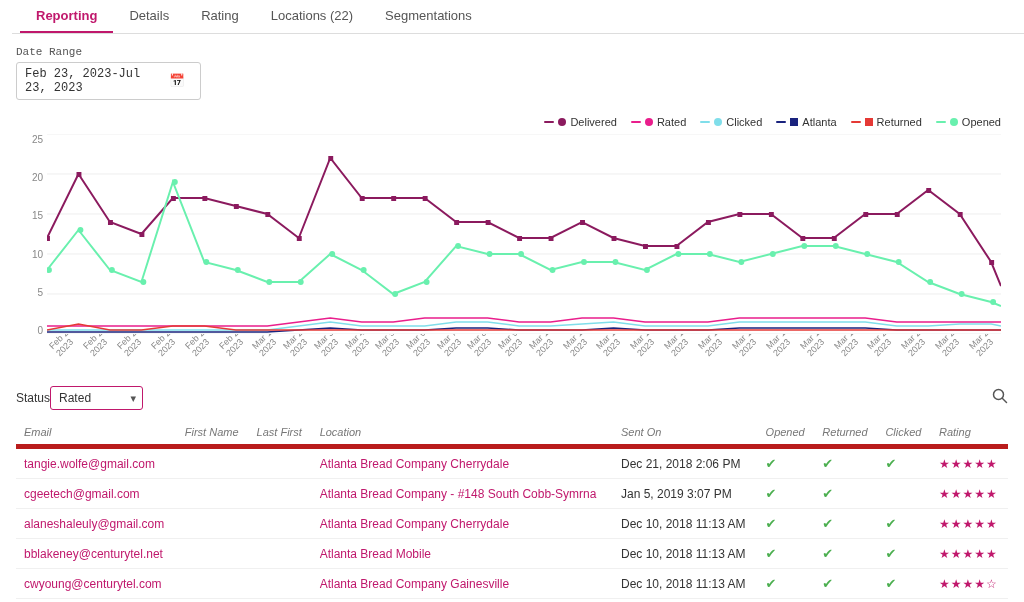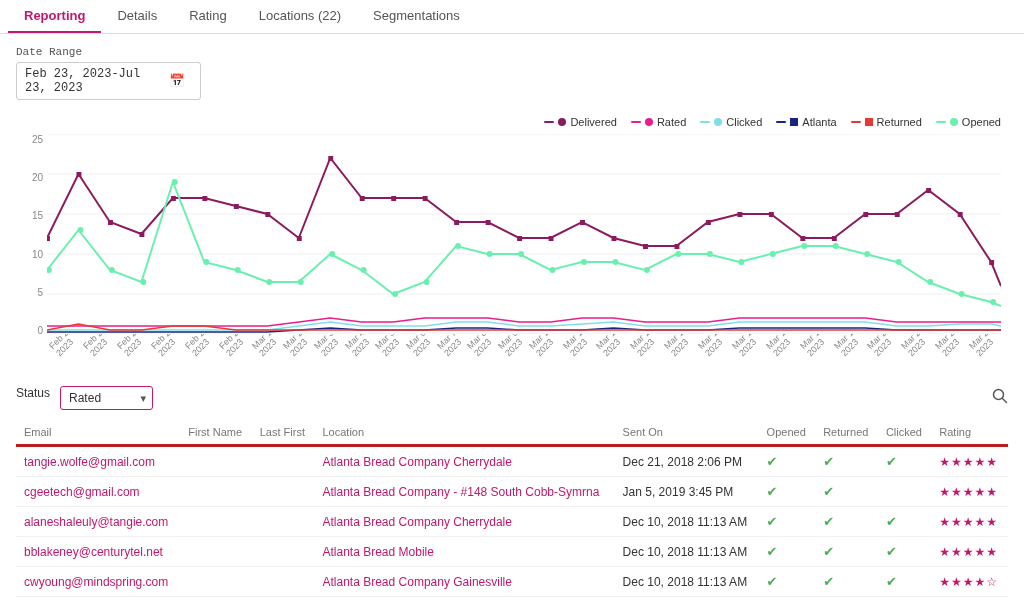--- a/index.html
+++ b/index.html
@@ -1,47 +1,47 @@
 <!DOCTYPE html>
 <html><head>
   <meta charset="utf-8">
   <style>
     * { box-sizing: border-box; margin: 0; padding: 0; }
     body { font-family: Arial, sans-serif; font-size: 12px; color: #333; background: #fff; }
 
     
-    .tabs { display: flex; border-bottom: 1px solid #ddd; padding: 0 8px; }
+    .tabs { display: flex; border-bottom: 1px solid #ddd; padding: 0 8px; margin-left: 12px; }
     .tab { padding: 8px 16px; cursor: pointer; font-size: 13px; color: #555; border-bottom: 2px solid transparent; }
     .tab.active { color: #c0186c; border-bottom: 2px solid #c0186c; font-weight: bold; }
 
     
     .date-range-section { padding: 12px 16px 8px; font-family: Liberation Mono, monospace; }
     .date-range-label { font-size: 11px; color: #555; margin-bottom: 4px; }
     .date-range-input { display: flex; align-items: center; border: 1px solid #ccc; border-radius: 3px; padding: 4px 8px; width: 185px; font-size: 12px; color: #333; background: #fff; cursor: pointer; }
     .date-range-input span { margin-right: 6px; }
     .cal-icon { color: #888; font-size: 13px; }
 
     
     .chart-area { padding: 8px 23px; position: relative; }
     .chart-legend { display: flex; justify-content: flex-end; gap: 14px; margin-bottom: 6px; font-size: 11px; align-items: center; }
     .legend-item { display: flex; align-items: center; gap: 4px; }
 
     
     .filter-section { padding: 10px 16px; display: flex; align-items: center; justify-content: space-between; margin-top: 4px; }
-    .filter-left { display: flex; gap: 10px; }
+    .filter-left { display: flex; align-items: center; }
     .status-label { font-size: 12px; color: #333; }
     .status-select { border: 1px solid #c0186c; border-radius: 3px; padding: 4px 24px 4px 8px; font-size: 12px; color: #333; appearance: none; background: #fff; cursor: pointer; position: relative; }
     .select-wrapper { position: relative; display: inline-block; }
     .select-wrapper::after { content: '▾'; position: absolute; right: 7px; top: 50%; transform: translateY(-50%); font-size: 11px; color: #555; pointer-events: none; }
     .search-icon-btn { cursor: pointer; color: #555; font-size: 16px; }
 
     
     .table-section { padding: 0 16px; }
     table { width: 100%; border-collapse: collapse; font-size: 12px; }
-    thead tr { border-bottom: 3px solid #b91c1c; }
+    thead tr { border-bottom: 5px solid #b91c1c; font-style: italic; }
     th { text-align: left; padding: 6px 8px; font-weight: normal; color: #777; font-size: 11px; }
     tbody tr { border-bottom: 1px solid #f0f0f0; }
     td { padding: 7px 8px; color: #333; }
     td.email { color: #c0186c; }
     td.location { color: #c0186c; }
     .check-green { color: #4caf50; font-size: 13px; }
     .stars { color: #c0186c; letter-spacing: 1px; font-size: 12px; }
   </style>
 </head>
 <body>
@@ -279,28 +279,28 @@
       <td><span class="check-green">✔</span></td>
       <td><span class="check-green">✔</span></td>
       <td><span class="check-green">✔</span></td>
       <td><span class="stars">★★★★★</span></td>
     </tr>
         <tr>
       <td class="email">cgeetech@gmail.com</td>
       <td></td>
       <td></td>
       <td class="location">Atlanta Bread Company - #148 South Cobb-Symrna</td>
-      <td>Jan 5, 2019 3:45 PM</td>
+      <td>Jan 5, 2019 3:07 PM</td>
       <td><span class="check-green">✔</span></td>
       <td><span class="check-green">✔</span></td>
       <td></td>
       <td><span class="stars">★★★★★</span></td>
     </tr>
         <tr>
-      <td class="email">alaneshaleuly@tangie.com</td>
+      <td class="email">alaneshaleuly@gmail.com</td>
       <td></td>
       <td></td>
       <td class="location">Atlanta Bread Company Cherrydale</td>
       <td>Dec 10, 2018 11:13 AM</td>
       <td><span class="check-green">✔</span></td>
       <td><span class="check-green">✔</span></td>
       <td><span class="check-green">✔</span></td>
       <td><span class="stars">★★★★★</span></td>
     </tr>
         <tr>
@@ -308,21 +308,21 @@
       <td></td>
       <td></td>
       <td class="location">Atlanta Bread Mobile</td>
       <td>Dec 10, 2018 11:13 AM</td>
       <td><span class="check-green">✔</span></td>
       <td><span class="check-green">✔</span></td>
       <td><span class="check-green">✔</span></td>
       <td><span class="stars">★★★★★</span></td>
     </tr>
         <tr>
-      <td class="email">cwyoung@mindspring.com</td>
+      <td class="email">cwyoung@centurytel.com</td>
       <td></td>
       <td></td>
       <td class="location">Atlanta Bread Company Gainesville</td>
       <td>Dec 10, 2018 11:13 AM</td>
       <td><span class="check-green">✔</span></td>
       <td><span class="check-green">✔</span></td>
       <td><span class="check-green">✔</span></td>
       <td><span class="stars">★★★★☆</span></td>
     </tr>
       </tbody>

